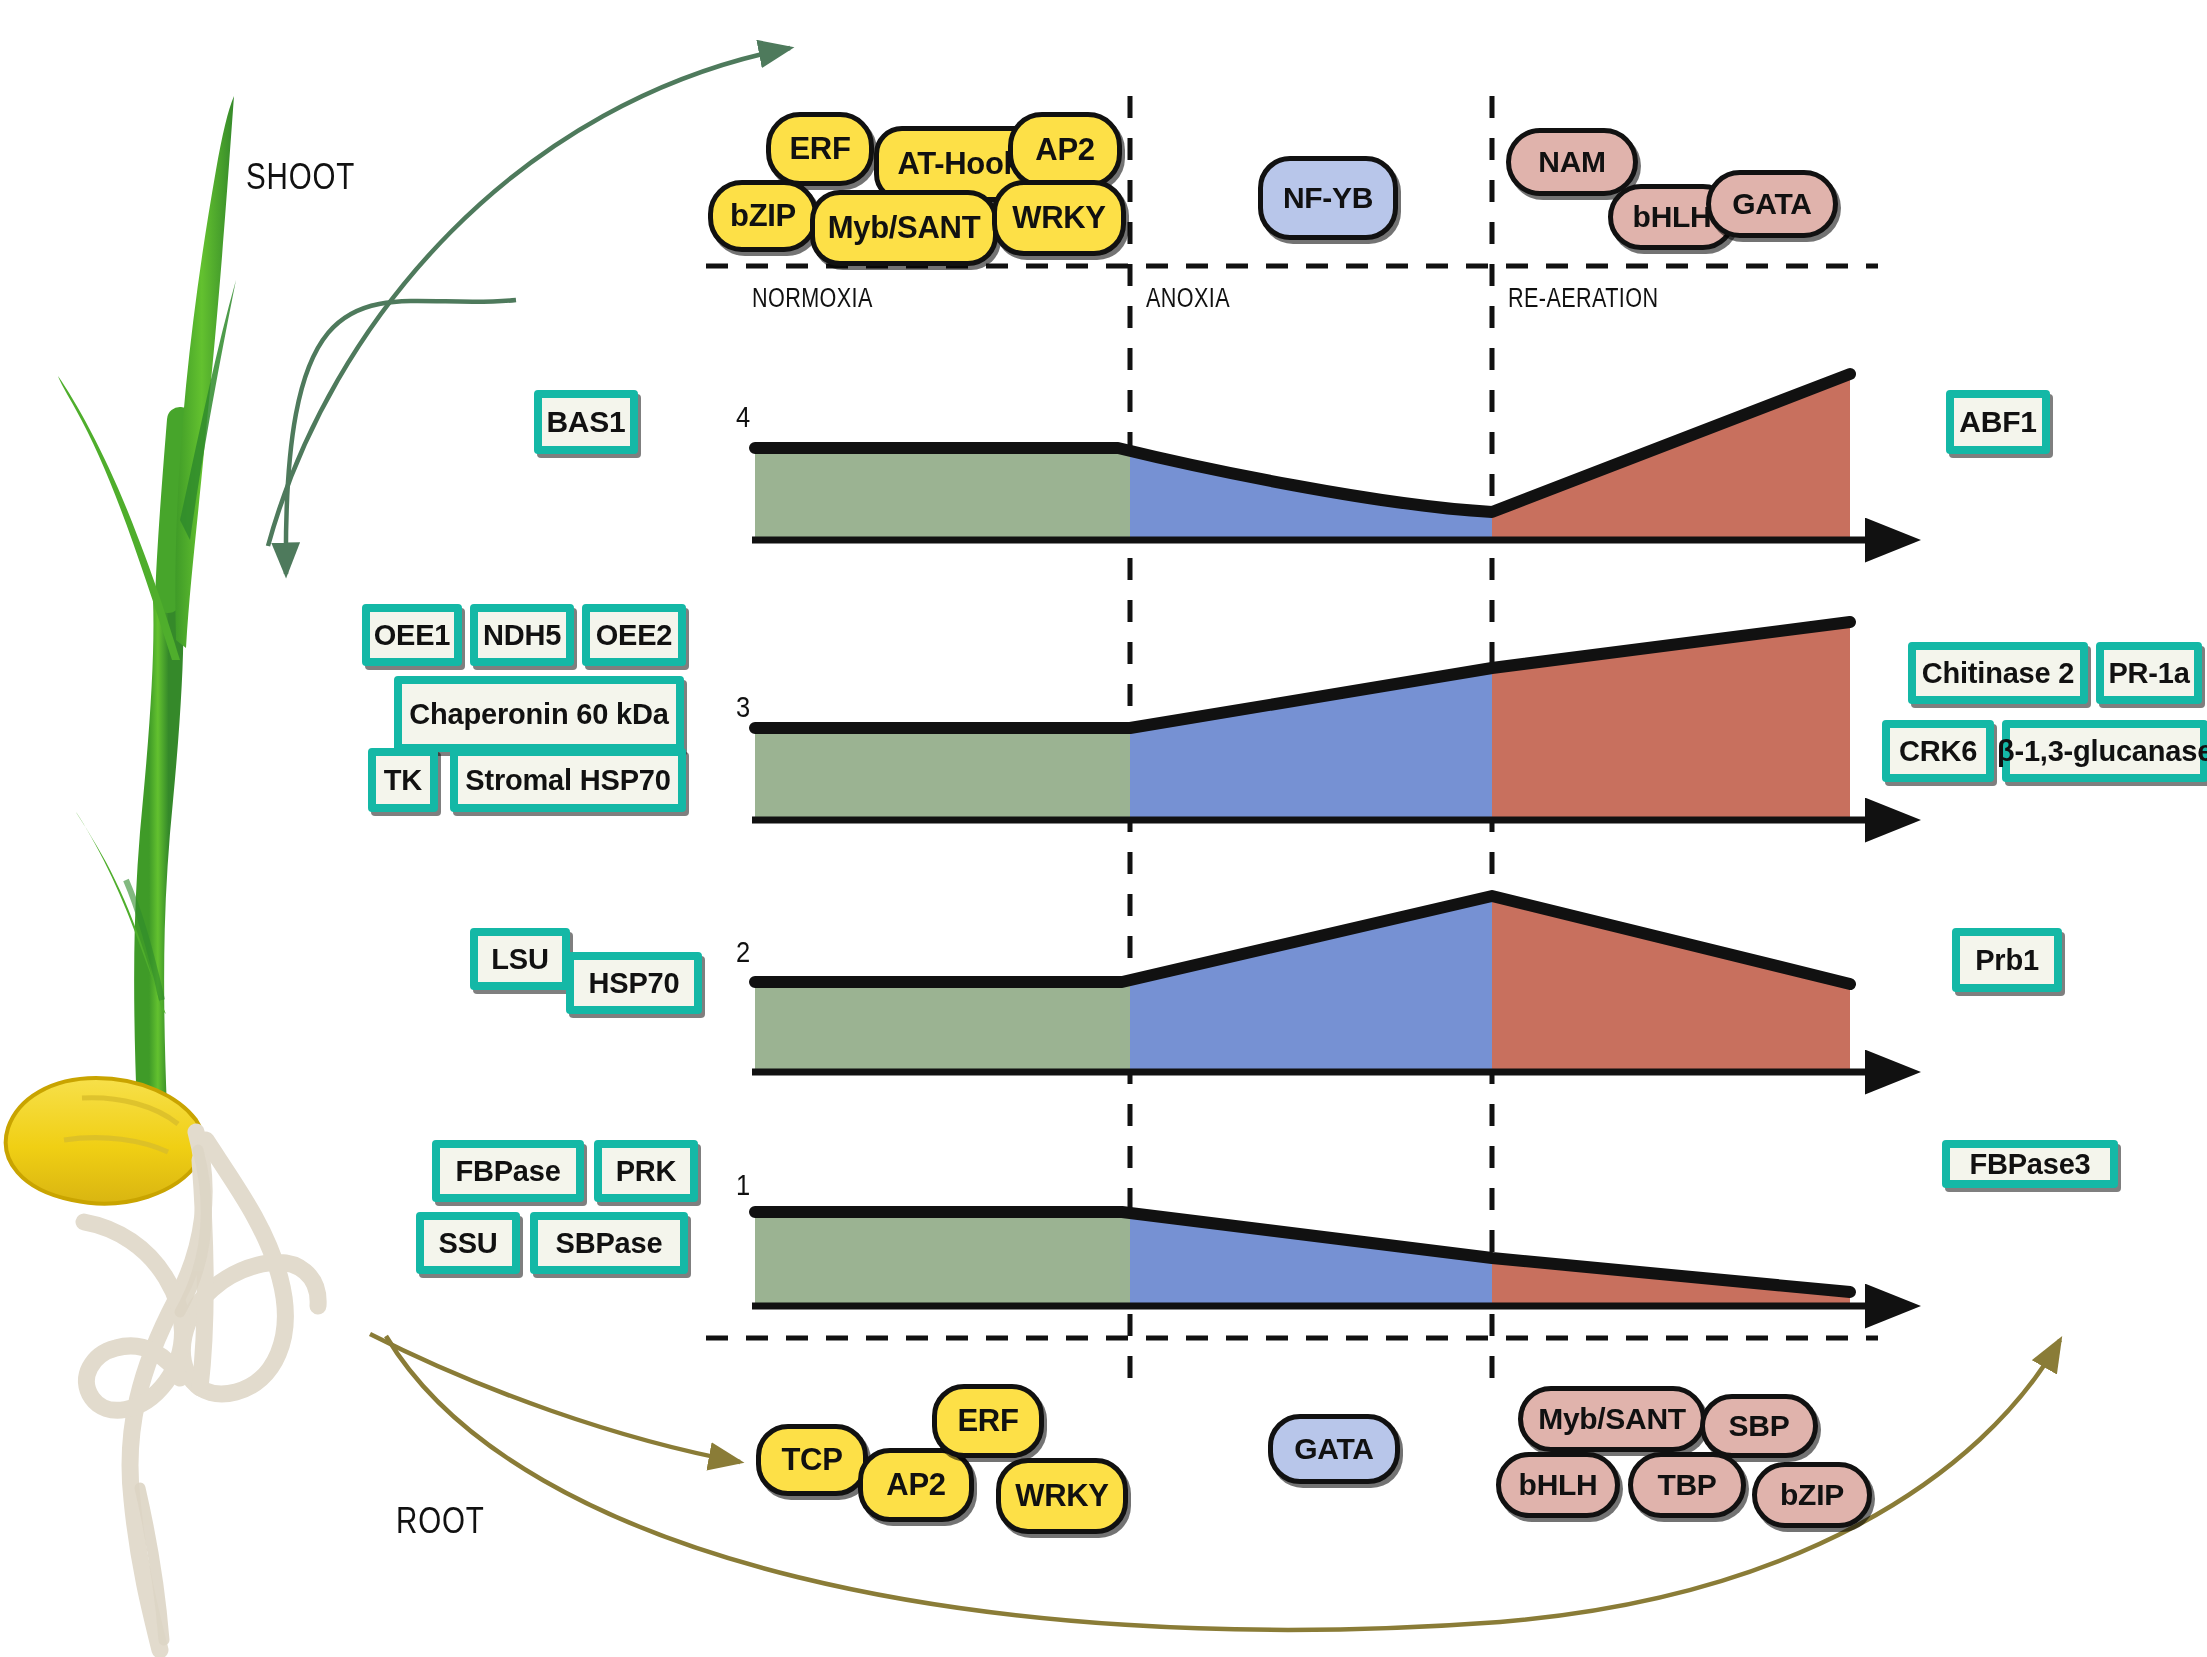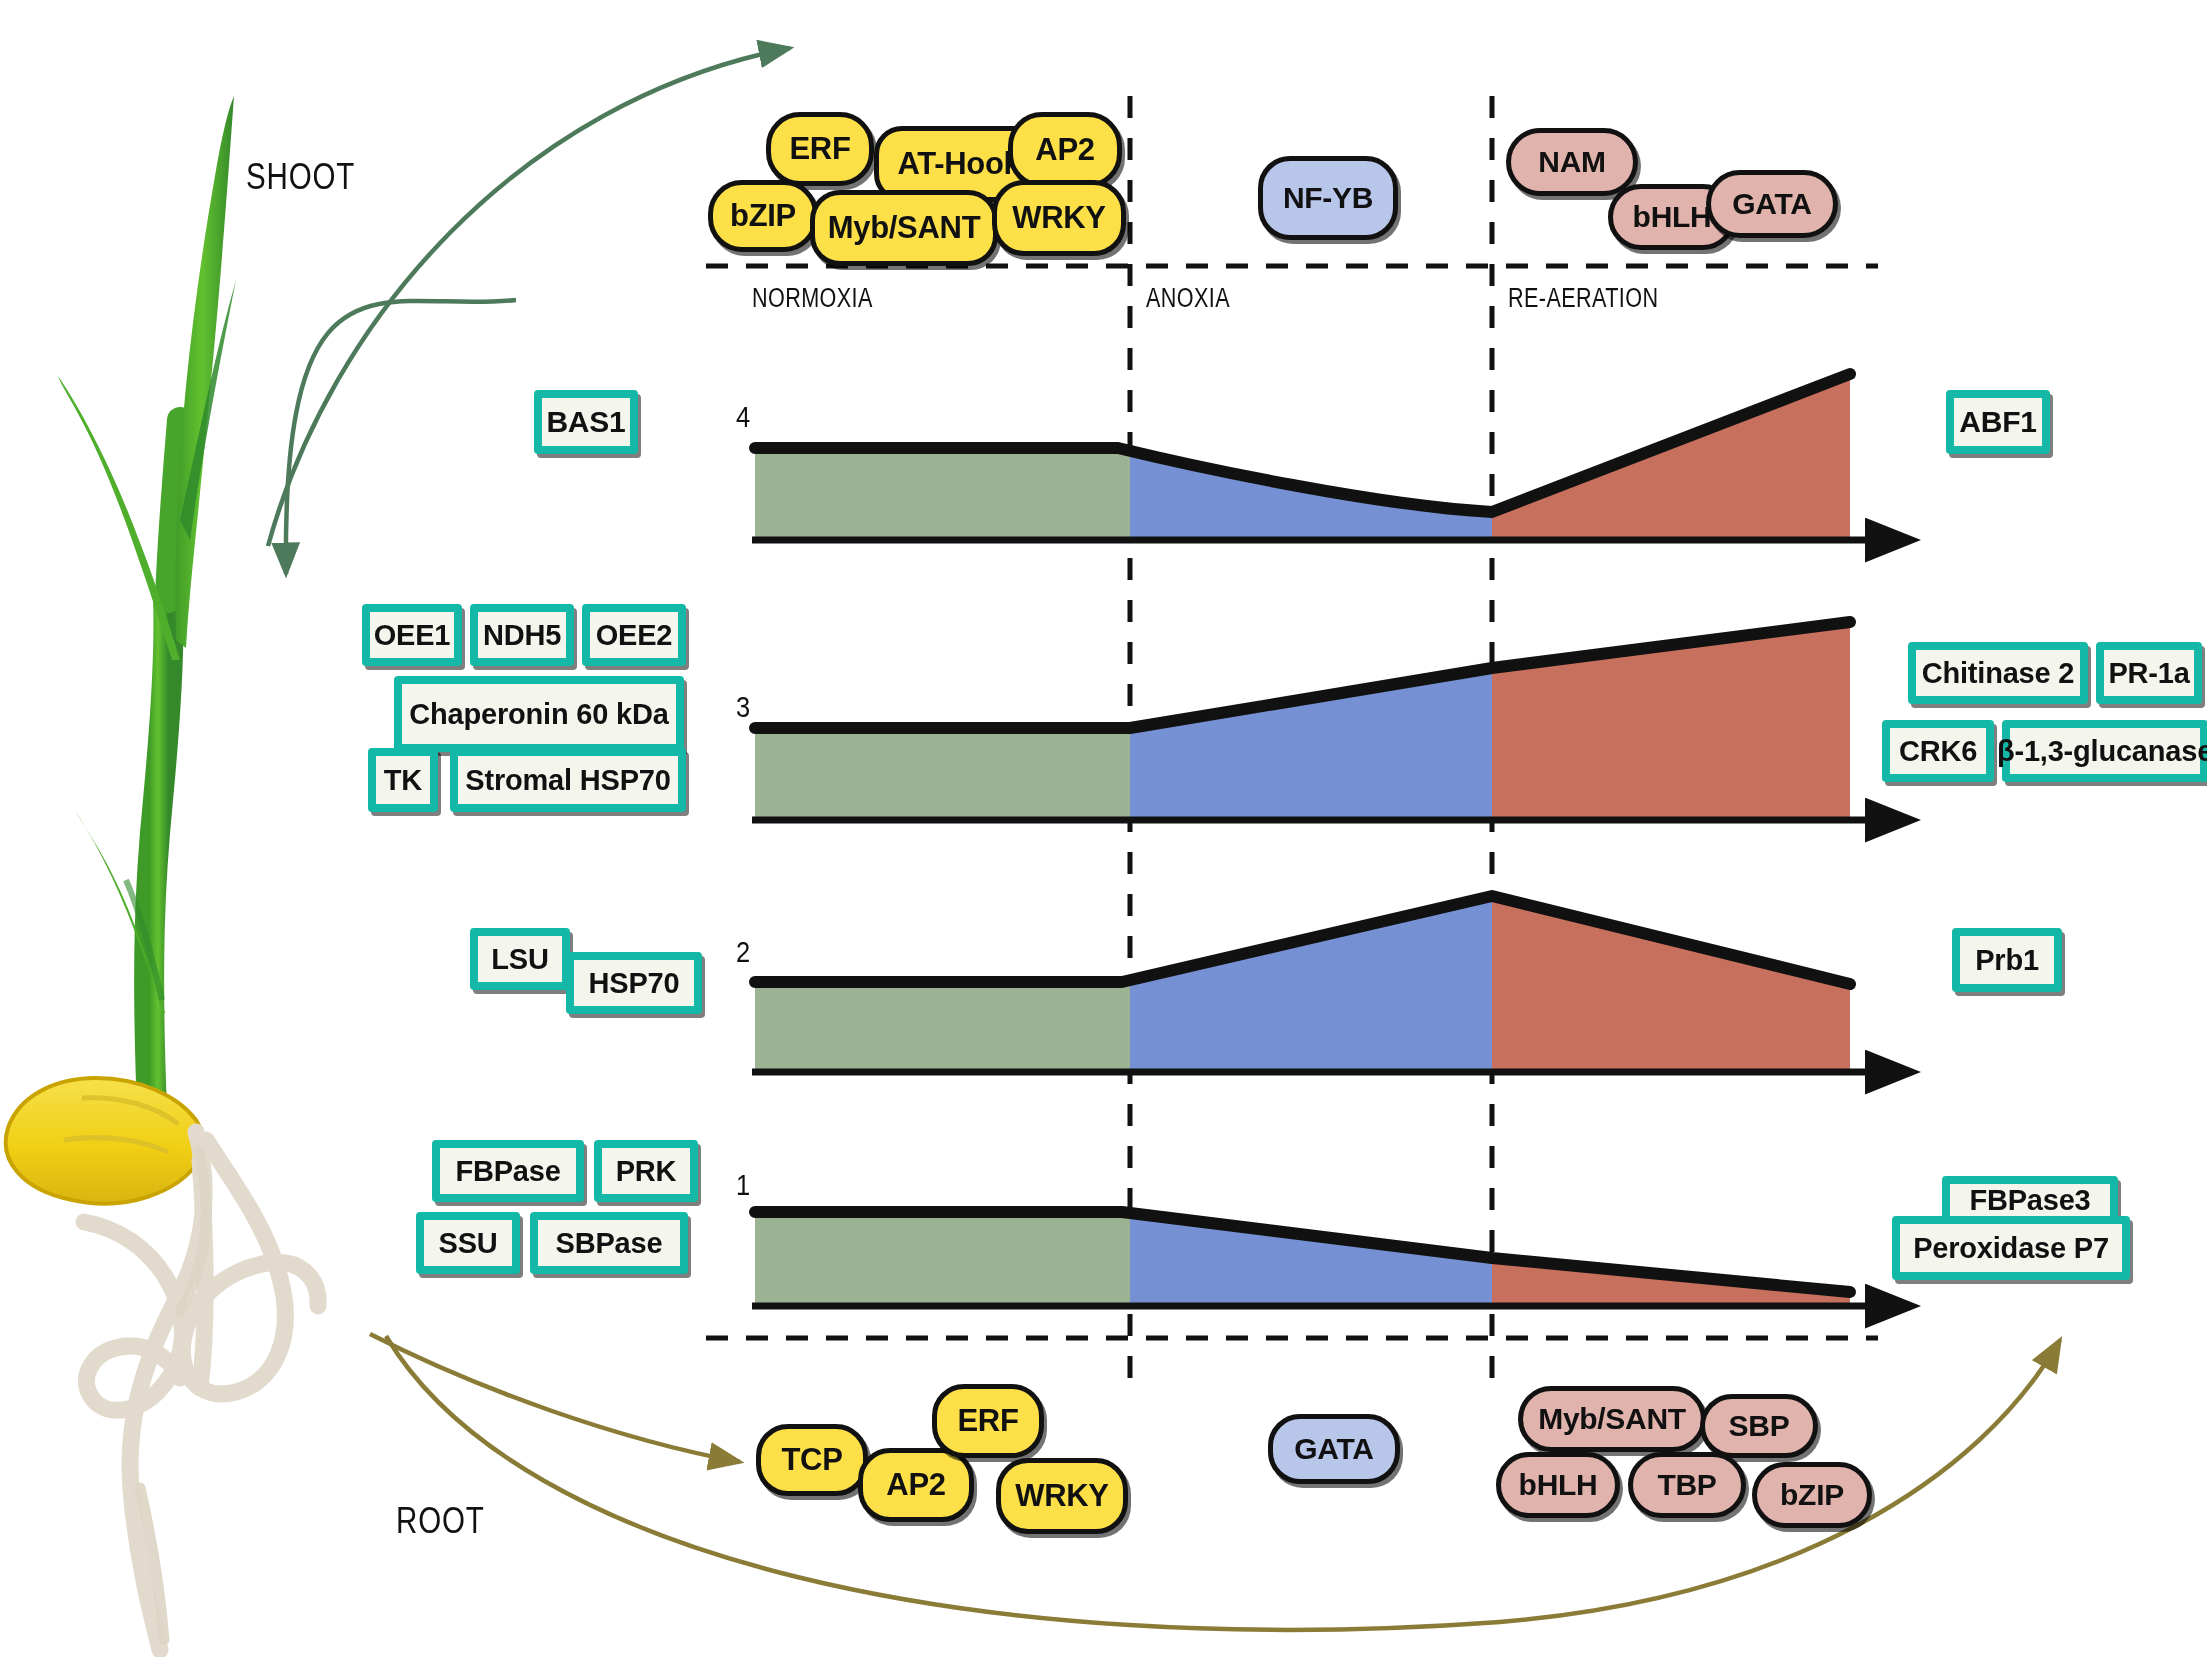--- a/index.html
+++ b/index.html
@@ -228,16 +228,15 @@
 
   <div class="gbox" style="left:470px;top:928px;width:100px;height:62px;font-size:29px;">LSU</div>
   <div class="gbox" style="left:566px;top:952px;width:136px;height:62px;font-size:29px;">HSP70</div>
   <div class="gbox" style="left:1952px;top:928px;width:110px;height:64px;font-size:29px;">Prb1</div>
 
   <div class="gbox" style="left:432px;top:1140px;width:152px;height:62px;font-size:29px;">FBPase</div>
   <div class="gbox" style="left:594px;top:1140px;width:104px;height:62px;font-size:29px;">PRK</div>
   <div class="gbox" style="left:416px;top:1212px;width:104px;height:62px;font-size:29px;">SSU</div>
   <div class="gbox" style="left:530px;top:1212px;width:158px;height:62px;font-size:29px;">SBPase</div>
 
-  <div class="gbox" style="left:1942px;top:1140px;width:176px;height:48px;font-size:29px;margin-top:36px;">FBPase3</div>
-  <div class="gbox" style="left:1892px;top:1216px;width:238px;height:64px;font-size:29px;">Peroxidase P7</div>
+  <div class="gbox" style="left:1942px;top:1140px;width:176px;height:48px;font-size:29px;">FBPase3</div>
 
 </div>
 
 </body></html>

